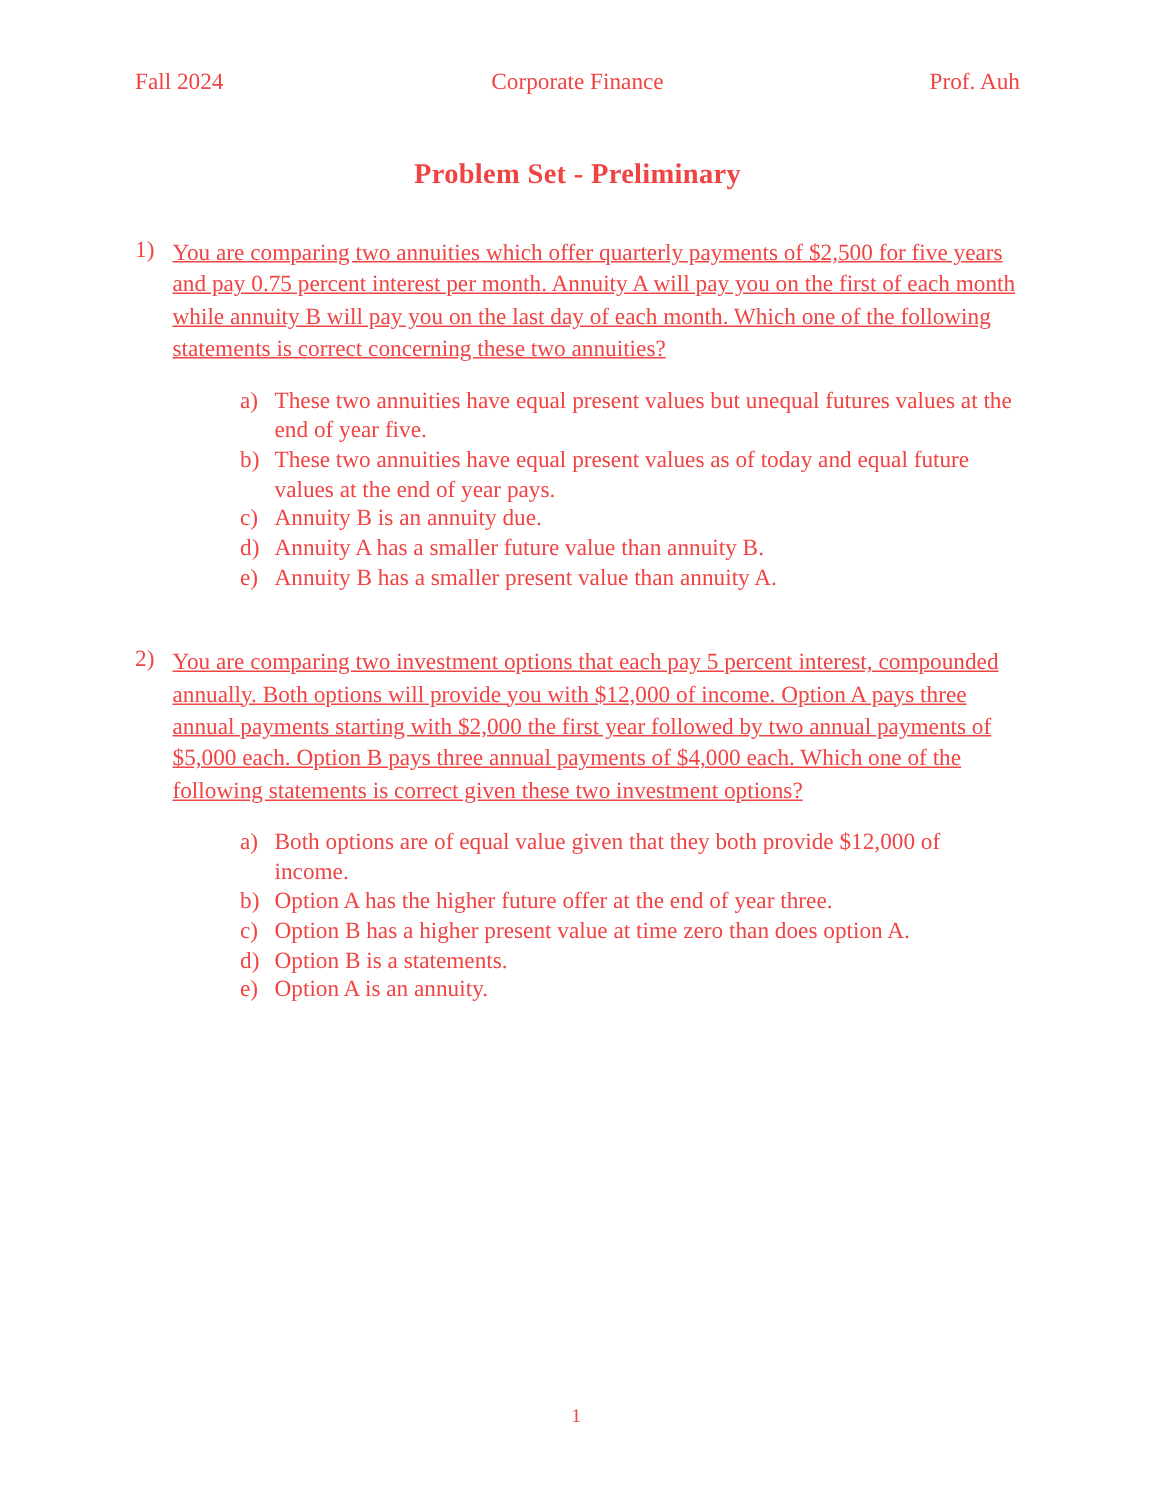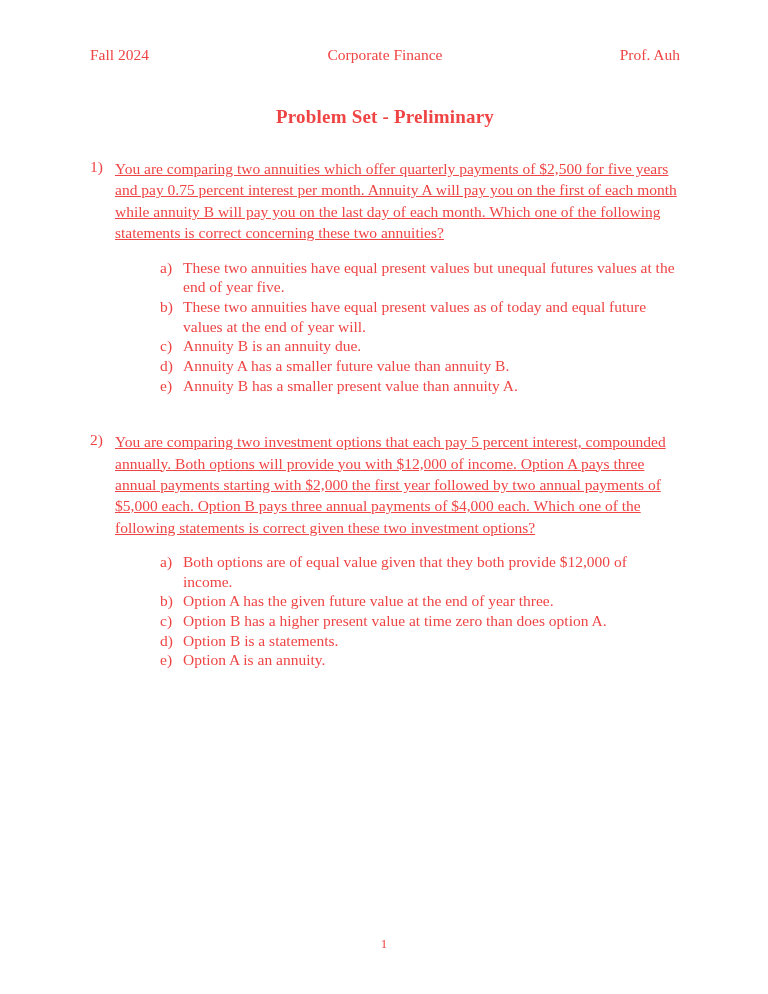--- a/index.html
+++ b/index.html
@@ -91,21 +91,21 @@
       <span class="q-num">1)</span>
       <p class="q-text">You are comparing two annuities which offer quarterly payments of $2,500 for five years and pay 0.75 percent interest per month. Annuity A will pay you on the first of each month while annuity B will pay you on the last day of each month. Which one of the following statements is correct concerning these two annuities?</p>
     </div>
     <div class="options">
       <div class="option">
         <span class="opt-label">a)</span>
         <span class="opt-text">These two annuities have equal present values but unequal futures values at the end of year five.</span>
       </div>
       <div class="option">
         <span class="opt-label">b)</span>
-        <span class="opt-text">These two annuities have equal present values as of today and equal future values at the end of year will.</span>
+        <span class="opt-text">These two annuities have equal present values as of today and equal future values at the end of year pays.</span>
       </div>
       <div class="option">
         <span class="opt-label">c)</span>
         <span class="opt-text">Annuity B is an annuity due.</span>
       </div>
       <div class="option">
         <span class="opt-label">d)</span>
         <span class="opt-text">Annuity A has a smaller future value than annuity B.</span>
       </div>
       <div class="option">
@@ -120,21 +120,21 @@
       <span class="q-num">2)</span>
       <p class="q-text">You are comparing two investment options that each pay 5 percent interest, compounded annually. Both options will provide you with $12,000 of income. Option A pays three annual payments starting with $2,000 the first year followed by two annual payments of $5,000 each. Option B pays three annual payments of $4,000 each. Which one of the following statements is correct given these two investment options?</p>
     </div>
     <div class="options">
       <div class="option">
         <span class="opt-label">a)</span>
         <span class="opt-text">Both options are of equal value given that they both provide $12,000 of income.</span>
       </div>
       <div class="option">
         <span class="opt-label">b)</span>
-        <span class="opt-text">Option A has the given future value at the end of year three.</span>
+        <span class="opt-text">Option A has the higher future offer at the end of year three.</span>
       </div>
       <div class="option">
         <span class="opt-label">c)</span>
         <span class="opt-text">Option B has a higher present value at time zero than does option A.</span>
       </div>
       <div class="option">
         <span class="opt-label">d)</span>
         <span class="opt-text">Option B is a statements.</span>
       </div>
       <div class="option">

